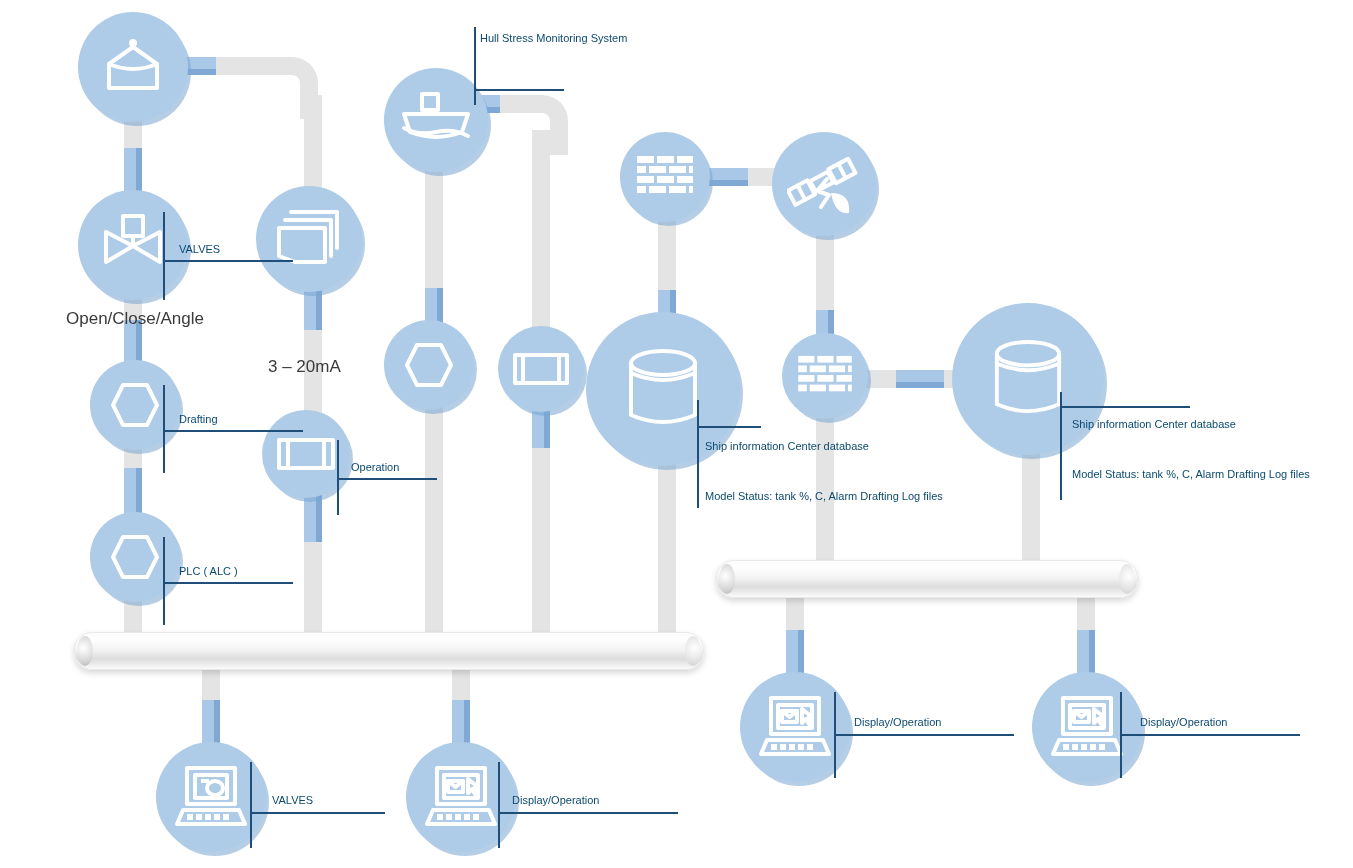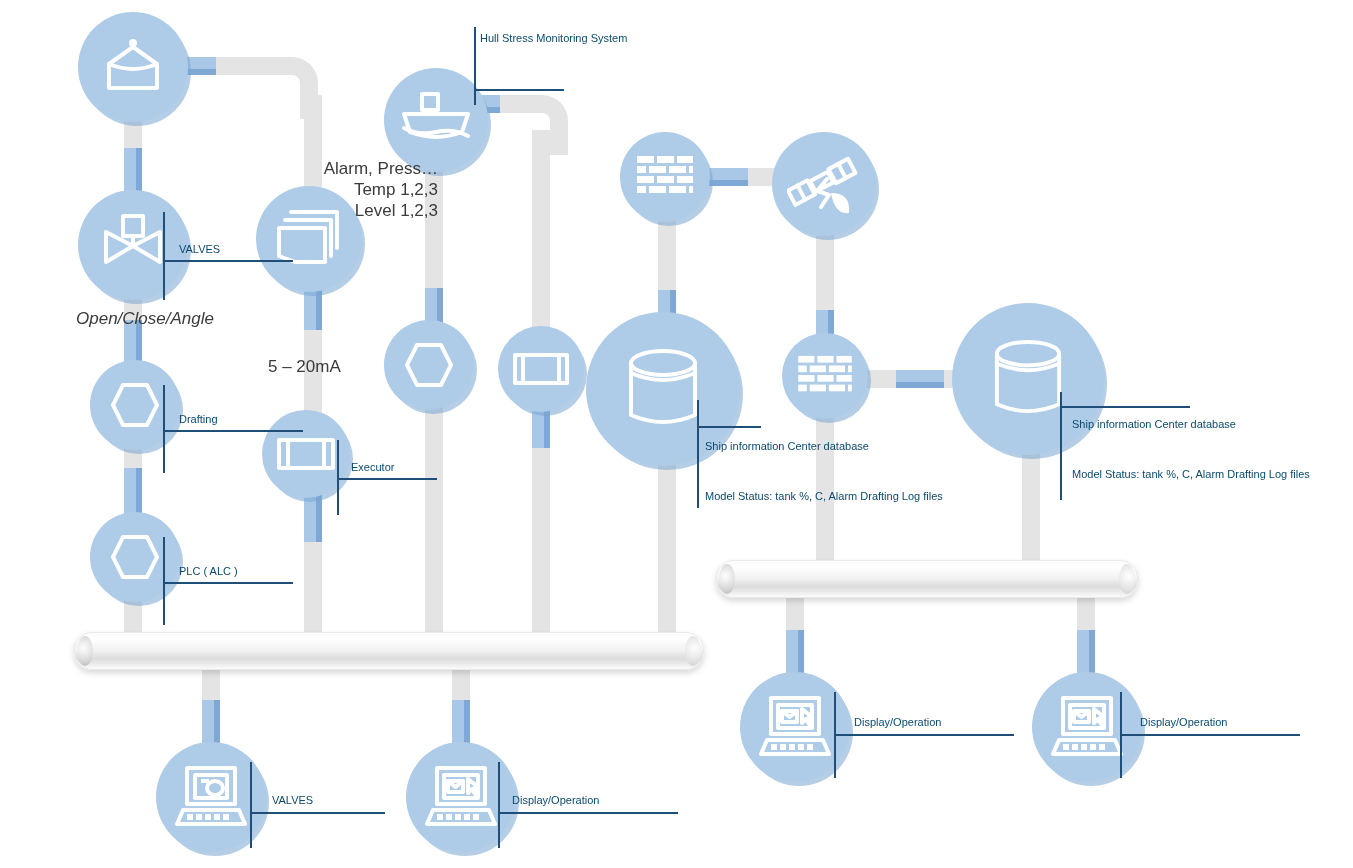--- a/index.html
+++ b/index.html
@@ -351,27 +351,24 @@
 
   <div class="bus" style="left:74px;top:632px;width:628px;height:36px;">
     <div class="cap l"></div>
     <div class="cap r"></div>
   </div>
   <div class="bus" style="left:716px;top:560px;width:420px;height:36px;">
     <div class="cap l"></div>
     <div class="cap r"></div>
   </div>
 
-  <div class="ftext" style="left:76px;top:308px;font-style:italic;">Open/Close/Angle</div>
-
-  <div class="ftext right" style="left:288px;top:158px;width:150px;">Alarm, Press…
-Temp 1,2,3
-Level 1,2,3</div>
-
-  <div class="ftext" style="left:268px;top:356px;">5 – 20mA</div>
+  <div class="ftext" style="left:66px;top:308px;">Open/Close/Angle</div>
+
+
+  <div class="ftext" style="left:268px;top:356px;">3 – 20mA</div>
 
   <div class="callout" style="left:474px;top:27px;">
     <div class="vline" style="height:78px;"></div>
     <div class="hline" style="top:62px;width:90px;"></div>
     <div class="ctext" style="left:6px;top:1px;">Hull Stress
 Monitoring
 System</div>
   </div>
 
   <div class="callout" style="left:163px;top:212px;">
@@ -382,21 +379,21 @@
 
   <div class="callout" style="left:163px;top:385px;">
     <div class="vline" style="height:88px;"></div>
     <div class="hline" style="top:45px;width:140px;"></div>
     <div class="ctext" style="left:16px;top:24px;">Drafting</div>
   </div>
 
   <div class="callout" style="left:337px;top:440px;">
     <div class="vline" style="height:75px;"></div>
     <div class="hline" style="top:38px;width:100px;"></div>
-    <div class="ctext" style="left:14px;top:17px;">Executor</div>
+    <div class="ctext" style="left:14px;top:17px;">Operation</div>
   </div>
 
   <div class="callout" style="left:163px;top:537px;">
     <div class="vline" style="height:88px;"></div>
     <div class="hline" style="top:45px;width:130px;"></div>
     <div class="ctext" style="left:16px;top:24px;">PLC ( ALC )</div>
   </div>
 
   <div class="callout" style="left:697px;top:400px;">
     <div class="vline" style="height:108px;"></div>

